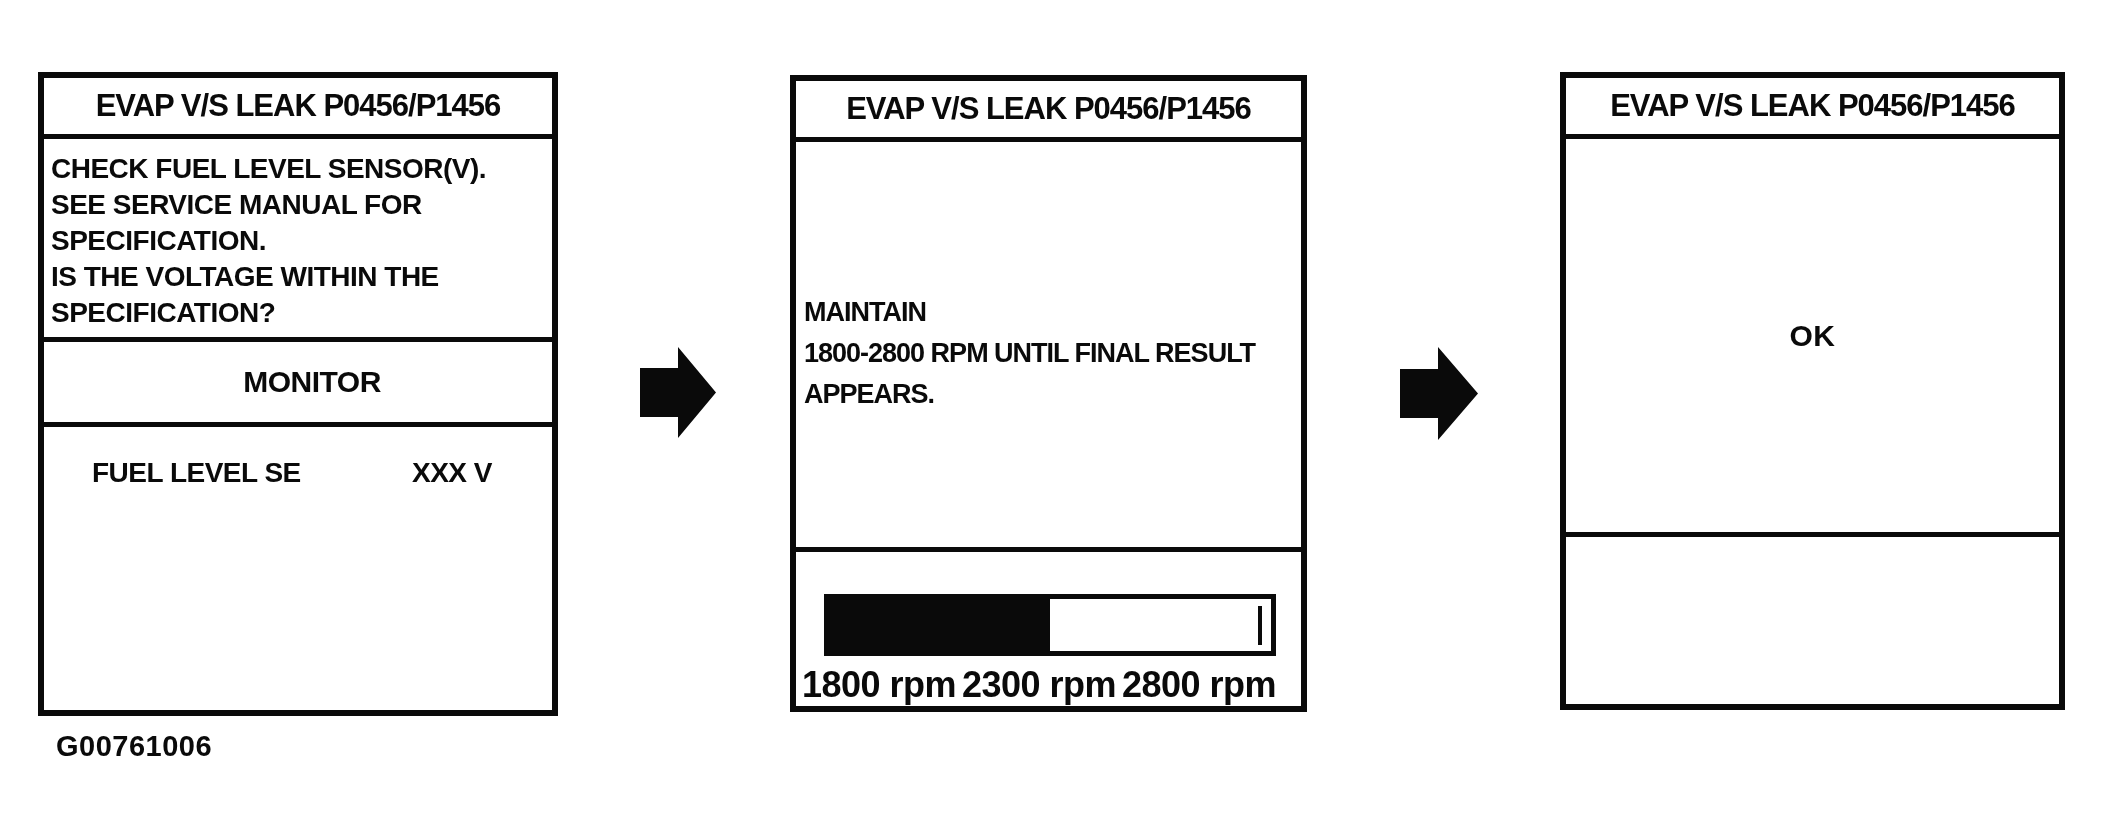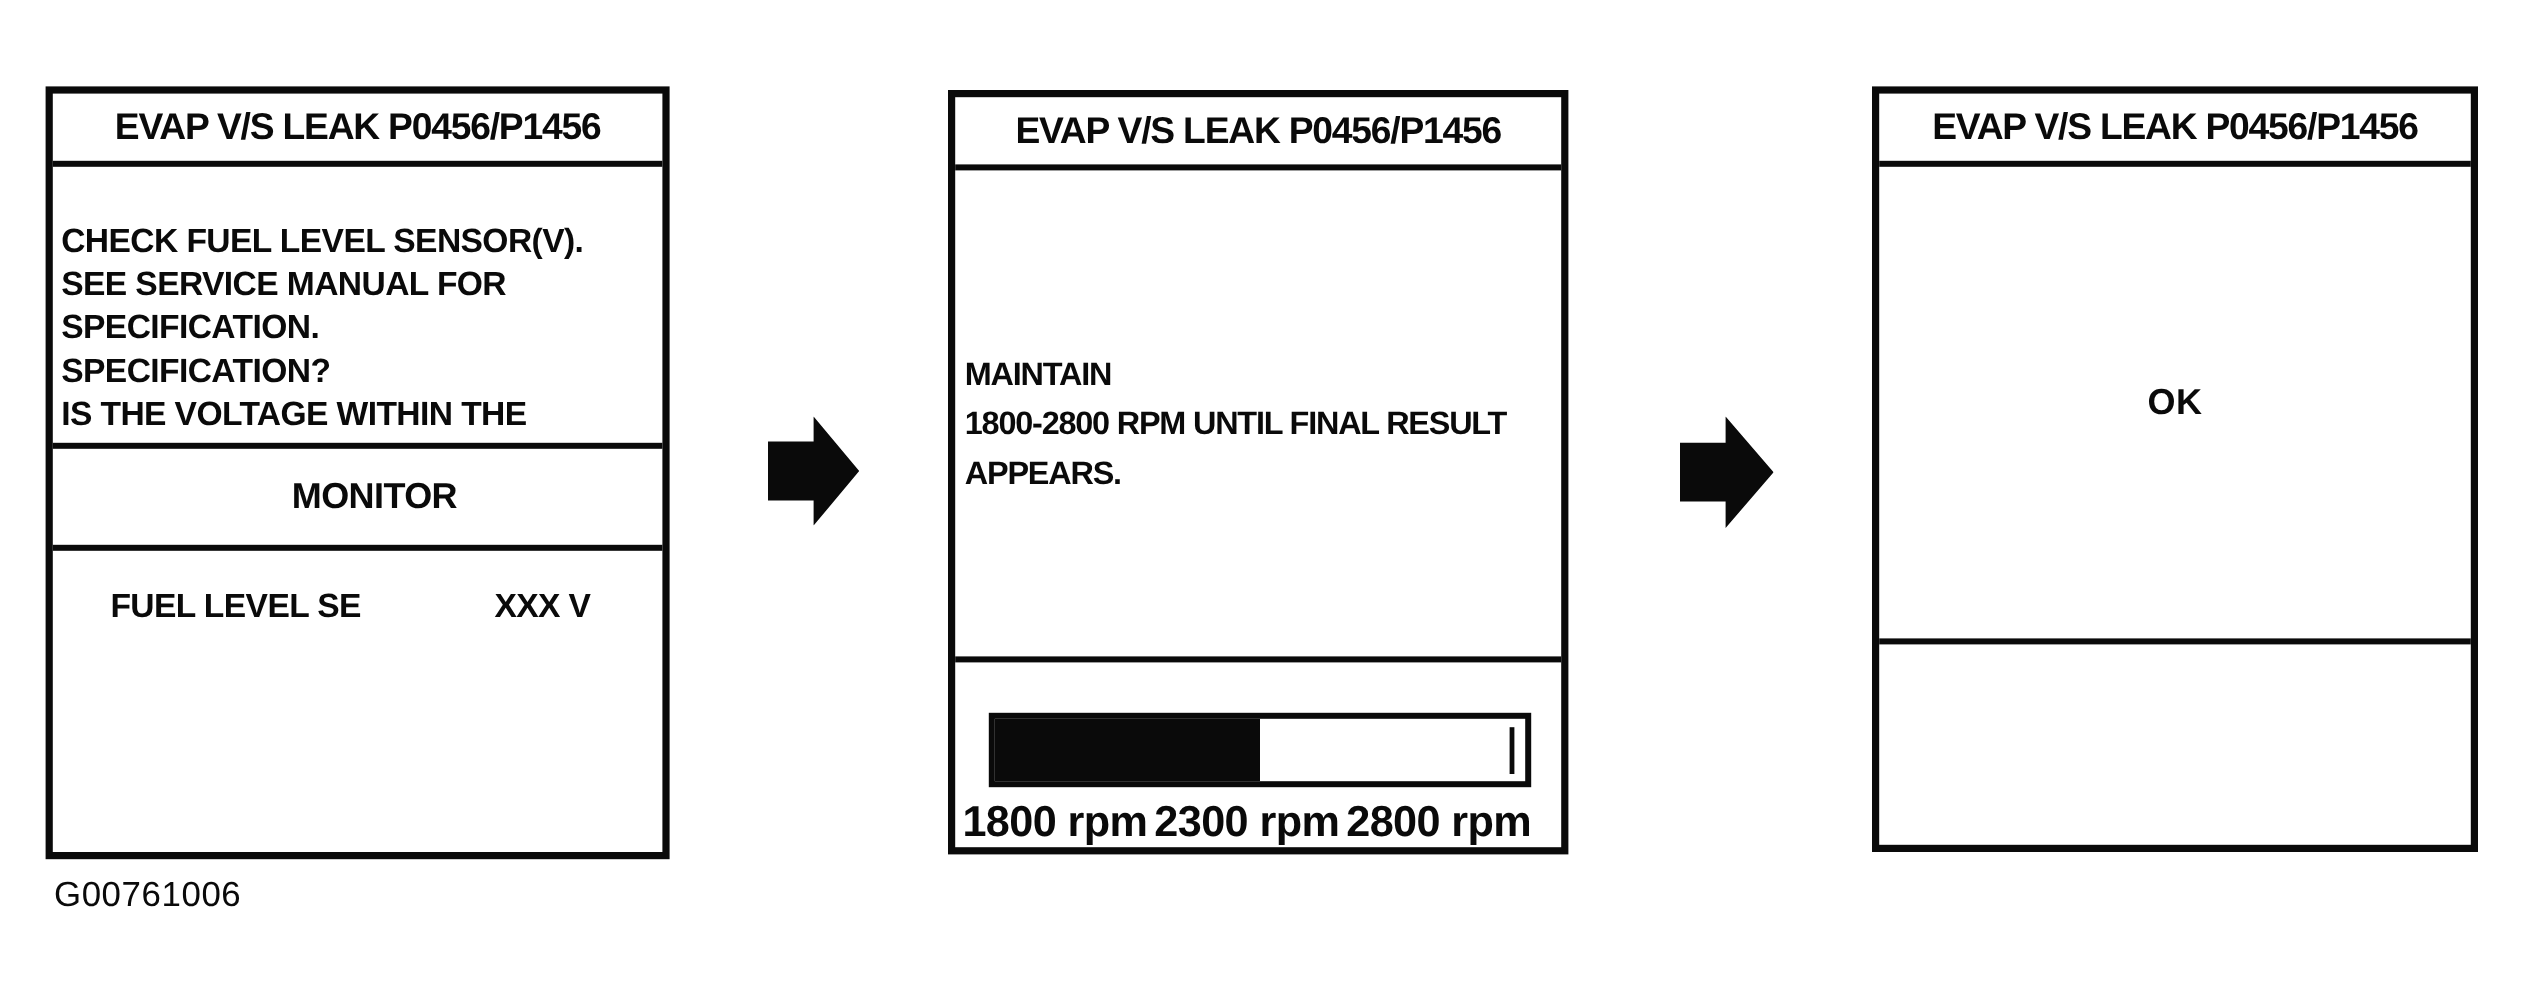--- a/index.html
+++ b/index.html
@@ -36,21 +36,20 @@
   #screen1 { left: 38px; top: 72px; width: 520px; height: 644px; }
   .s1-instructions {
     height: 203px;
     border-bottom: 5px solid #0a0a0a;
     padding: 12px 20px 0 7px;
     font-weight: 700;
     font-size: 28px;
     line-height: 36px;
     letter-spacing: -0.5px;
     white-space: nowrap;
-    margin-top: 32px;
   }
   .s1-monitor {
     height: 85px;
     border-bottom: 5px solid #0a0a0a;
     display: flex;
     align-items: center;
     justify-content: center;
     font-weight: 700;
     font-size: 30px;
     letter-spacing: -0.5px;
@@ -127,40 +126,40 @@
     letter-spacing: 0.5px;
   }
   .s3-footer { height: 100px; }
   
   .flow-arrow { position: absolute; }
   #arrow1 { left: 640px; top: 347px; }
   #arrow2 { left: 1400px; top: 347px; }
   
   .figure-caption {
     position: absolute;
-    left: 45px;
+    left: 56px;
     top: 730px;
-    font-weight: 400;
+    font-weight: 700;
     font-size: 29px;
     letter-spacing: 0.5px;
   }
 </style>
 </head>
 <body>
 
 <div class="stage">
 
   <div class="panel" id="screen1">
     <div class="screen-header">EVAP V/S LEAK P0456/P1456</div>
     <div class="s1-instructions">
       <div>CHECK FUEL LEVEL SENSOR(V).</div>
       <div>SEE SERVICE MANUAL FOR</div>
       <div>SPECIFICATION.</div>
+      <div>IS THE VOLTAGE WITHIN THE</div>
       <div>SPECIFICATION?</div>
-      <div>IS THE VOLTAGE WITHIN THE</div>
     </div>
     <div class="s1-monitor">MONITOR</div>
     <div class="s1-value-row">
       <span>FUEL LEVEL SE</span>
       <span>XXX V</span>
     </div>
   </div>
 
   <svg class="flow-arrow" id="arrow1" width="76" height="91" viewBox="0 0 76 91">
     <polygon points="0,21 38,21 38,0 76,45.5 38,91 38,70 0,70" fill="#0a0a0a"></polygon>

